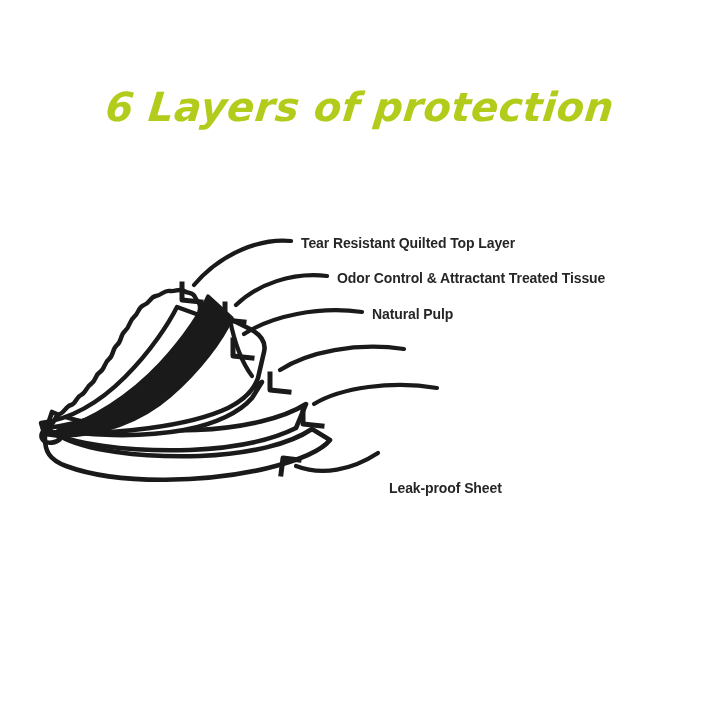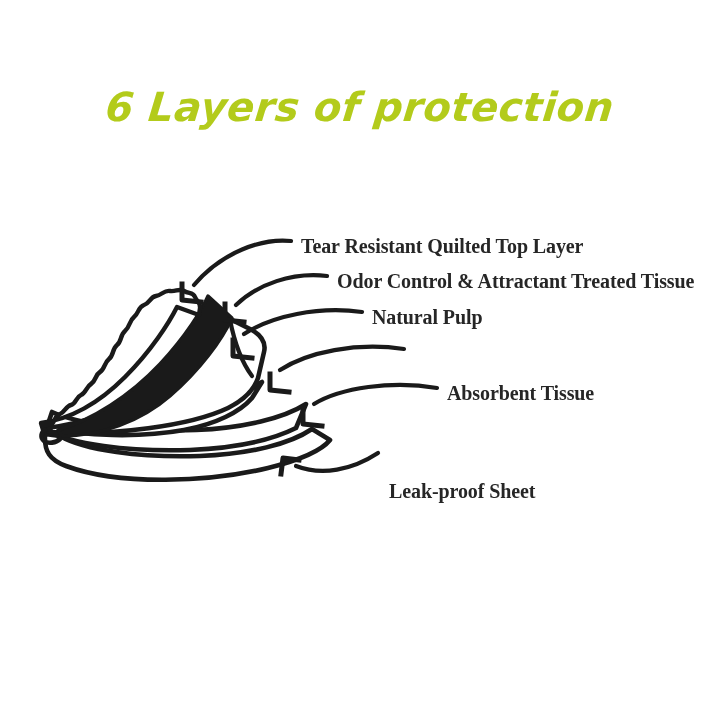--- a/index.html
+++ b/index.html
@@ -46,22 +46,22 @@
   }
   .stage svg {
     display: block;
     width: 720px;
     height: 720px;
   }
 
   
   .label {
     position: absolute;
-    font-family: Liberation Serif, serif;
-    font-size: 20px;
+    font-family: Liberation Sans, sans-serif;
+    font-size: 14px;
     font-weight: 700;
     color: #262626;
     white-space: nowrap;
     letter-spacing: -0.1px;
     line-height: 1;
   }
   .label-1 { left: 301px; top: 236px; }
   .label-2 { left: 337px; top: 271px; }
   .label-3 { left: 372px; top: 307px; }
   .label-4 { left: 414px; top: 344px; }
@@ -166,17 +166,16 @@
     </svg>
   </div>
 
   <div class="label label-1">Tear Resistant Quilted Top Layer</div>
 
   <div class="label label-2">Odor Control &amp; Attractant Treated Tissue</div>
 
   <div class="label label-3">Natural Pulp</div>
 
 
-  <div class="label label-5">Absorbent Tissue</div>
 
   <div class="label label-6">Leak-proof Sheet</div>
 
 </div>
 
 </body></html>

